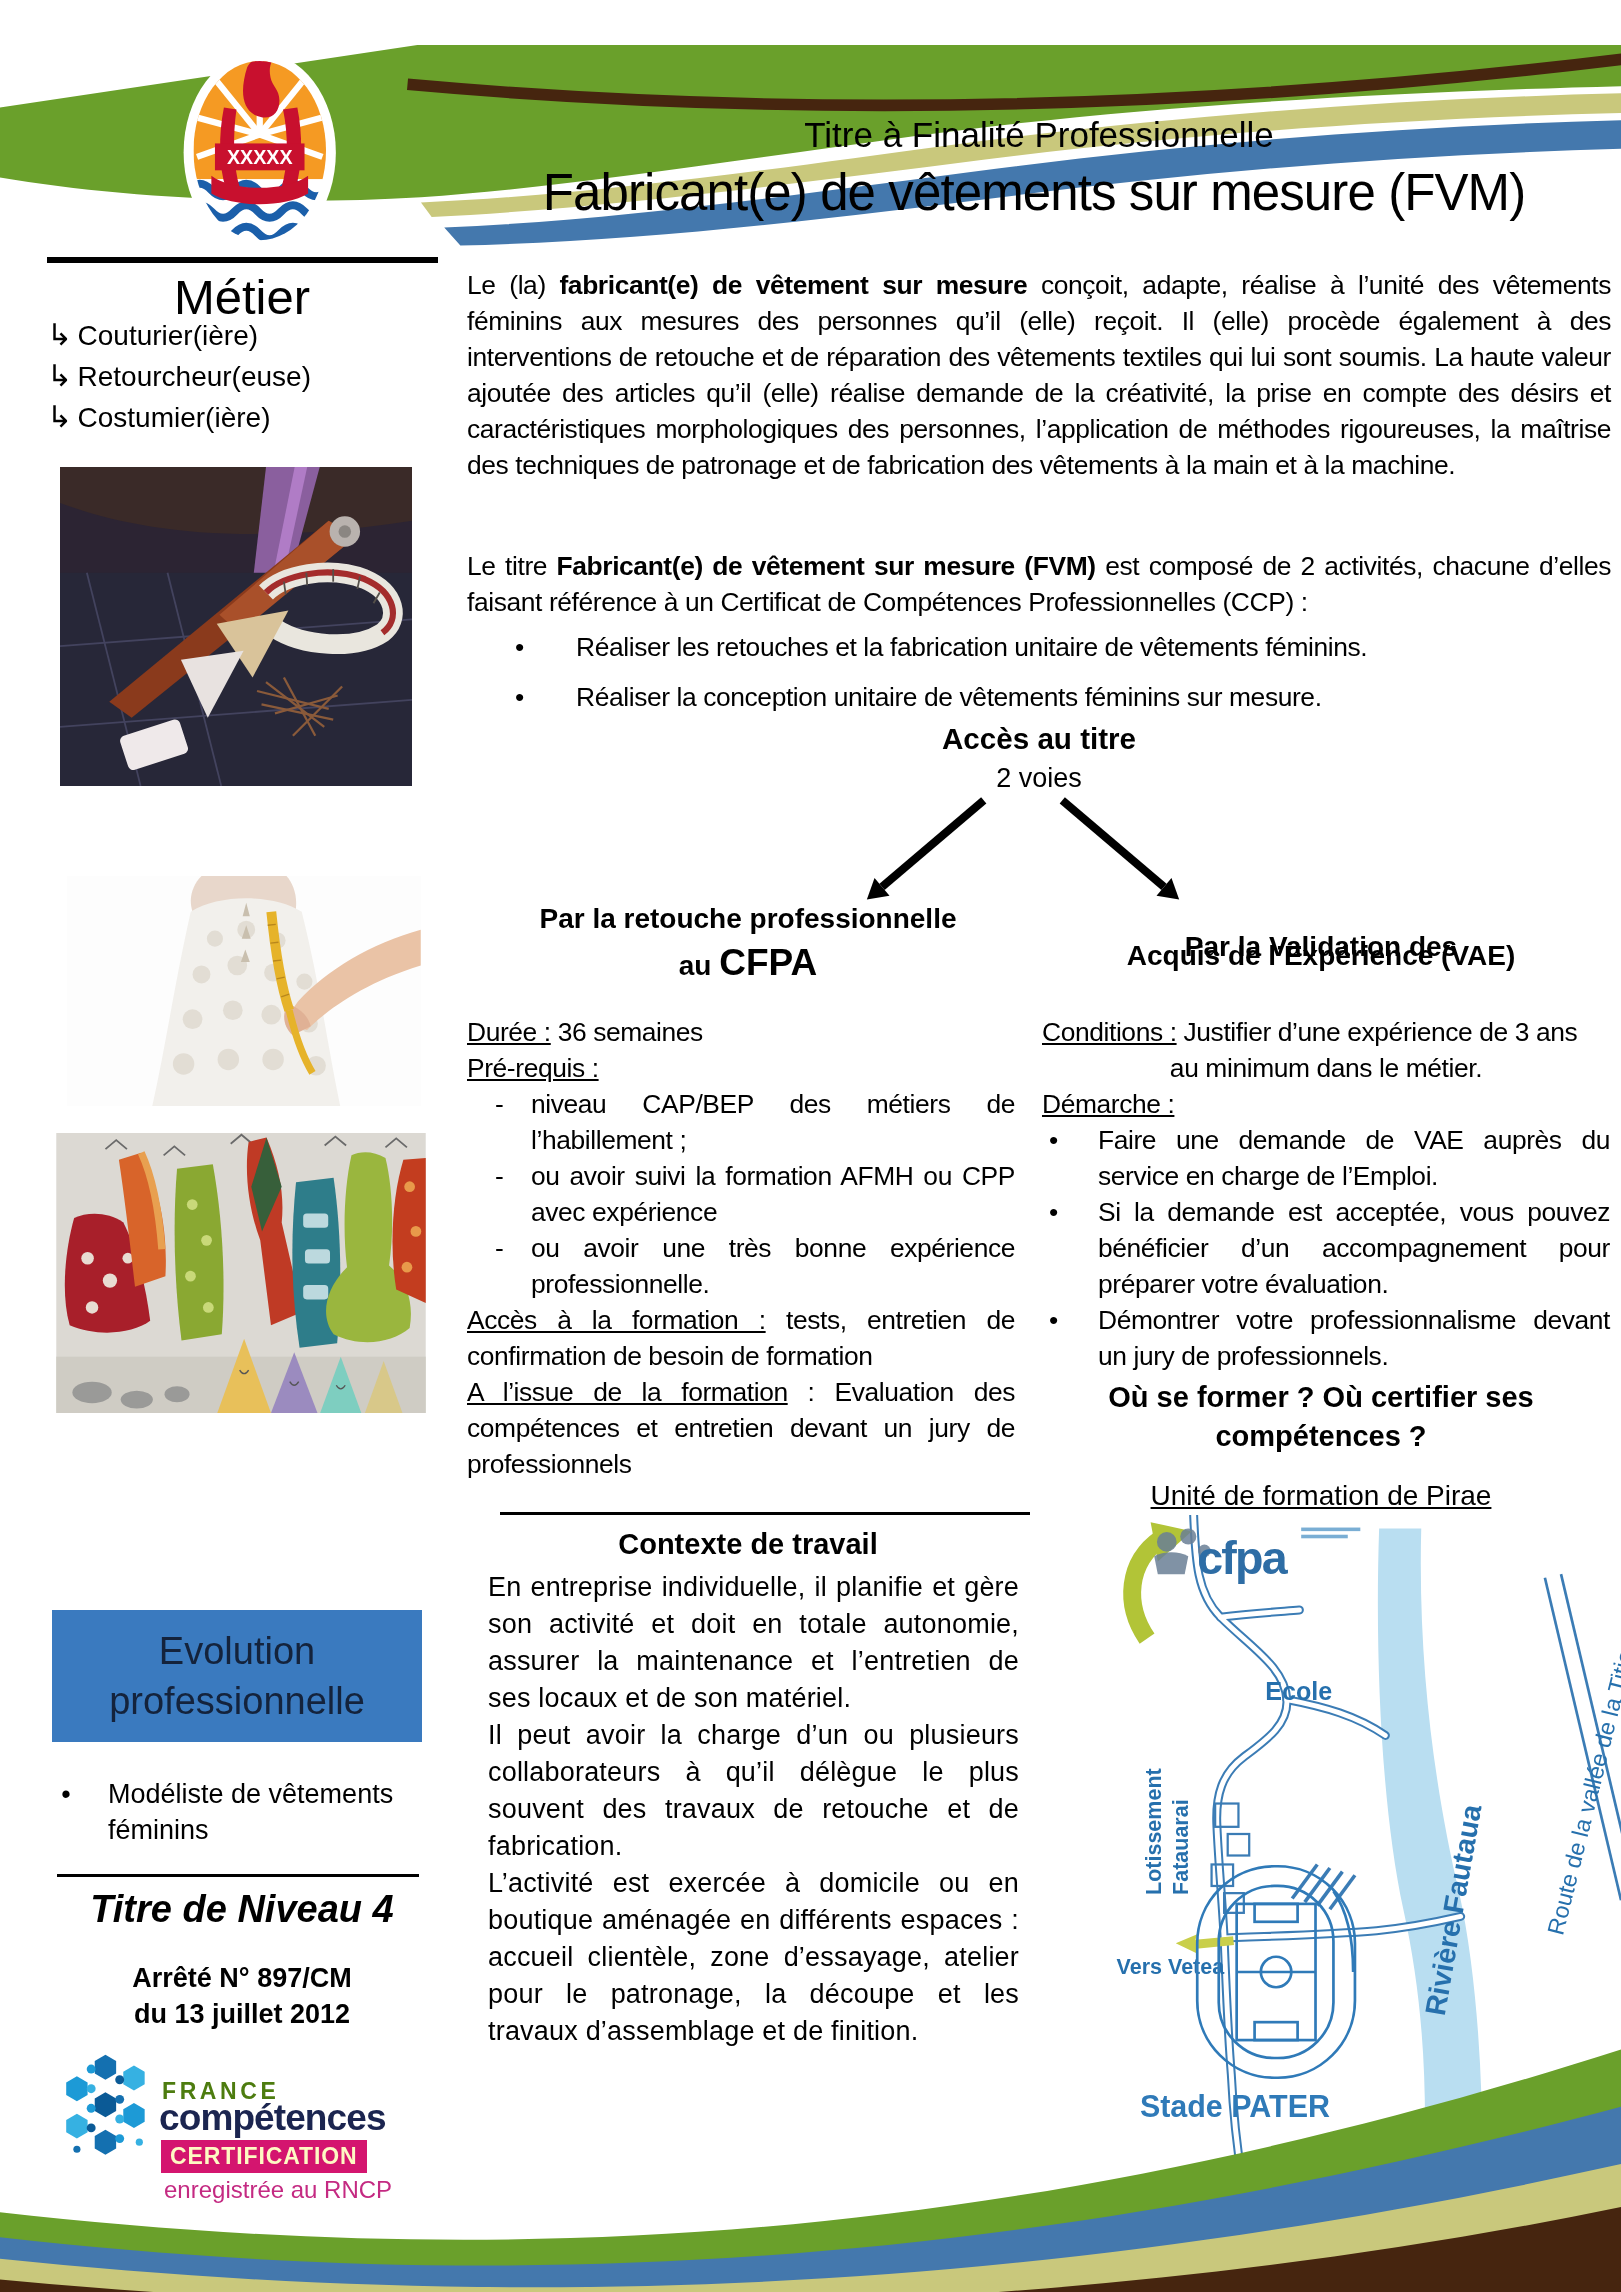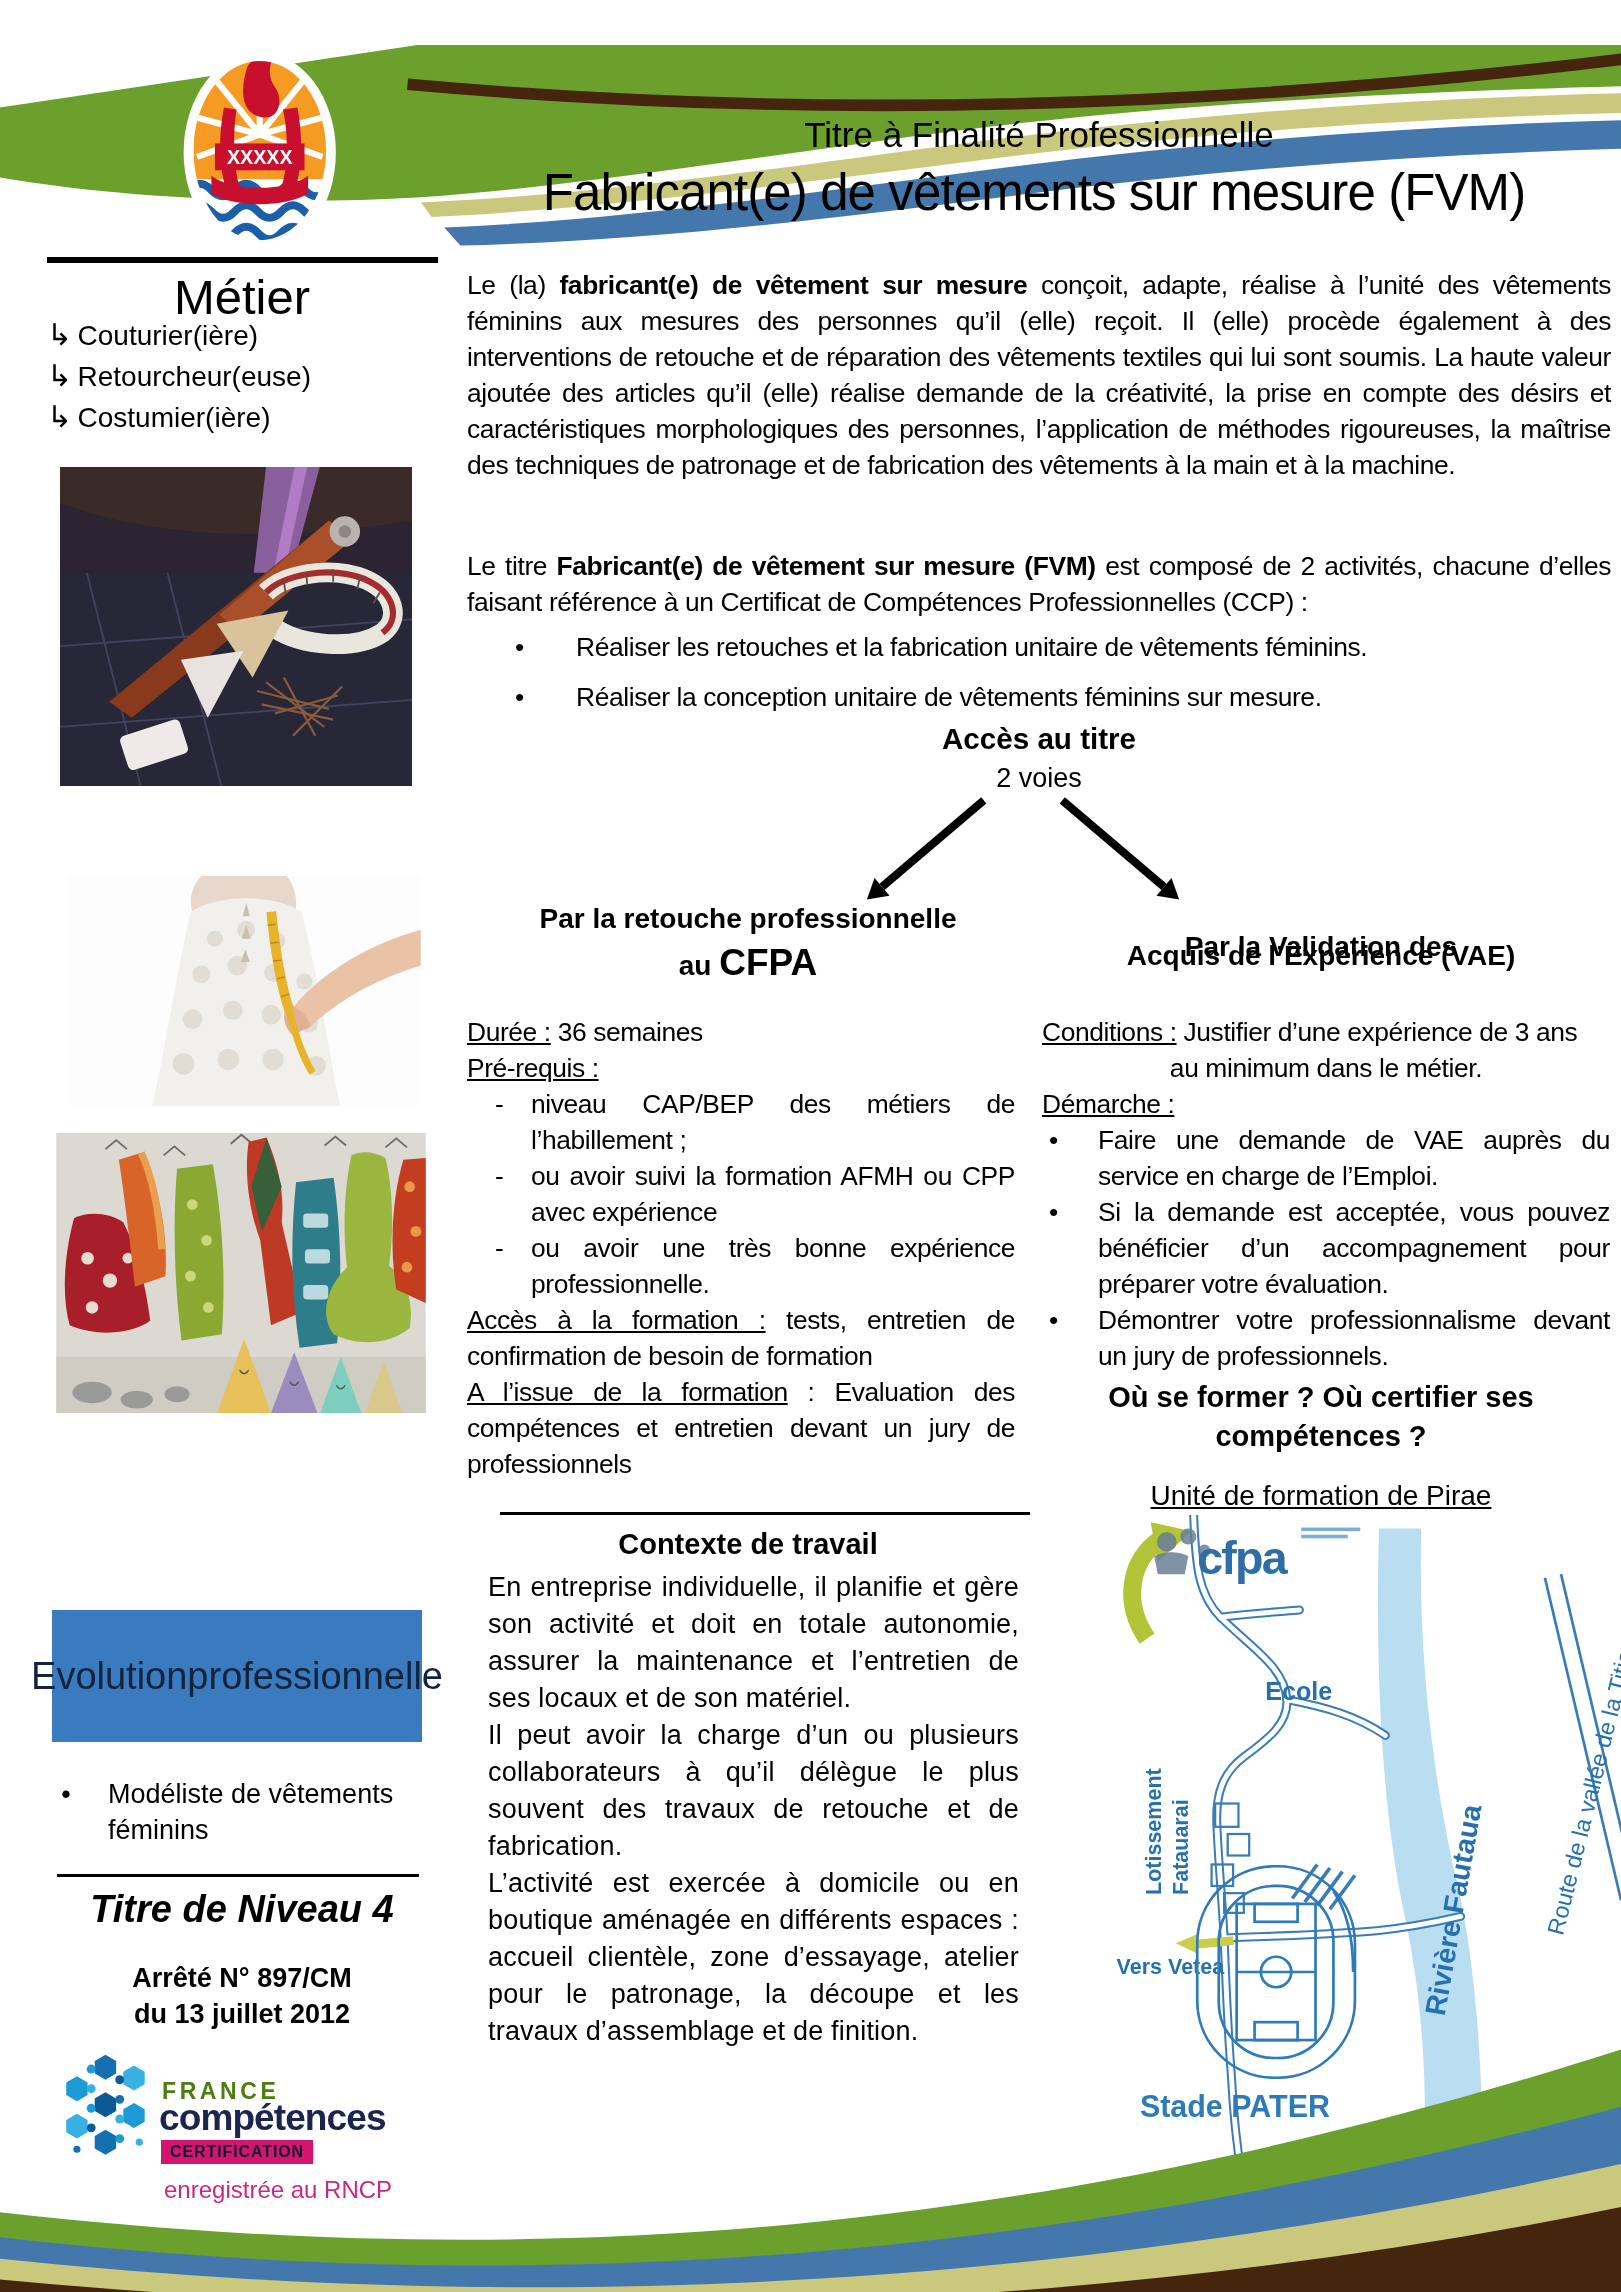--- a/index.html
+++ b/index.html
@@ -25,33 +25,33 @@
   .metier-line { left:47px; top:257px; width:391px; height:6.3px; background:#000; }
   .metier-title { left:36px; top:269px; width:412px; font-size:49px; }
   .metier-list { left:47px; top:315px; width:394px; font-size:28px; line-height:40px; }
   .metier-item { display:block; }
   .arrow-bullet { font-size:30px; margin-right:5.4px; }
 
   .photo { border:0; }
   .evolution-box {
     left:52px; top:1610px; width:370px; height:132px; background:#3a7abf;
     color:#14233c; font-size:38px; line-height:50px; display:flex;
-    align-items:center; justify-content:center; text-align:center; flex-direction:row;
+    align-items:center; justify-content:center; text-align:center; flex-direction:column;
   }
   .modeliste { left:54px; top:1776px; width:376px; font-size:27px; line-height:36px; }
   .modeliste .dot { position:absolute; left:7.2px; top:0; font-size:27px; }
   .modeliste .txt { display:block; margin-left:54px; }
   .side-line2 { left:57px; top:1874px; width:362px; height:2.7px; background:#000; }
   .niveau { left:36px; top:1888px; width:412px; font-size:38px; }
   .arrete { left:36px; top:1960px; width:412px; font-size:27px; line-height:36px; }
 
   
   .fc-france { left:162px; top:2078px; font-size:23px; letter-spacing:3.6px; color:#4d7c0f; font-weight:bold; }
   .fc-comp { left:159px; top:2097px; font-size:37px; color:#1b2550; font-weight:bold; letter-spacing:-0.9px; }
-  .fc-badge { left:161px; top:2140px; background:#d4156f; color:#0f172a; font-size:16px; font-weight:bold; padding:2.7px 9px 3.6px 9px; letter-spacing:0.9px; }
+  .fc-badge { left:161px; top:2140px; background:#d4156f; color:#fef9c3; font-size:23px; font-weight:bold; padding:2.7px 9px 3.6px 9px; letter-spacing:0.9px; }
   .fc-rncp { left:164px; top:2176px; font-size:24px; color:#c42a82; }
 
   
   .p1 { left:467px; top:267px; width:1144px; font-size:26.4px; line-height:36px; }
   .p2 { left:467px; top:548px; width:1144px; font-size:26.4px; line-height:36px; }
   .intro-bullet { left:515px; width:1075px; font-size:26.4px; }
   .intro-bullet .dot { position:absolute; left:0; top:0; }
   .intro-bullet .txt { margin-left:61px; display:block; }
   .acces-title { left:466px; top:722px; width:1146px; font-size:29.6px; }
   .acces-sub { left:466px; top:763px; width:1146px; font-size:27px; }

